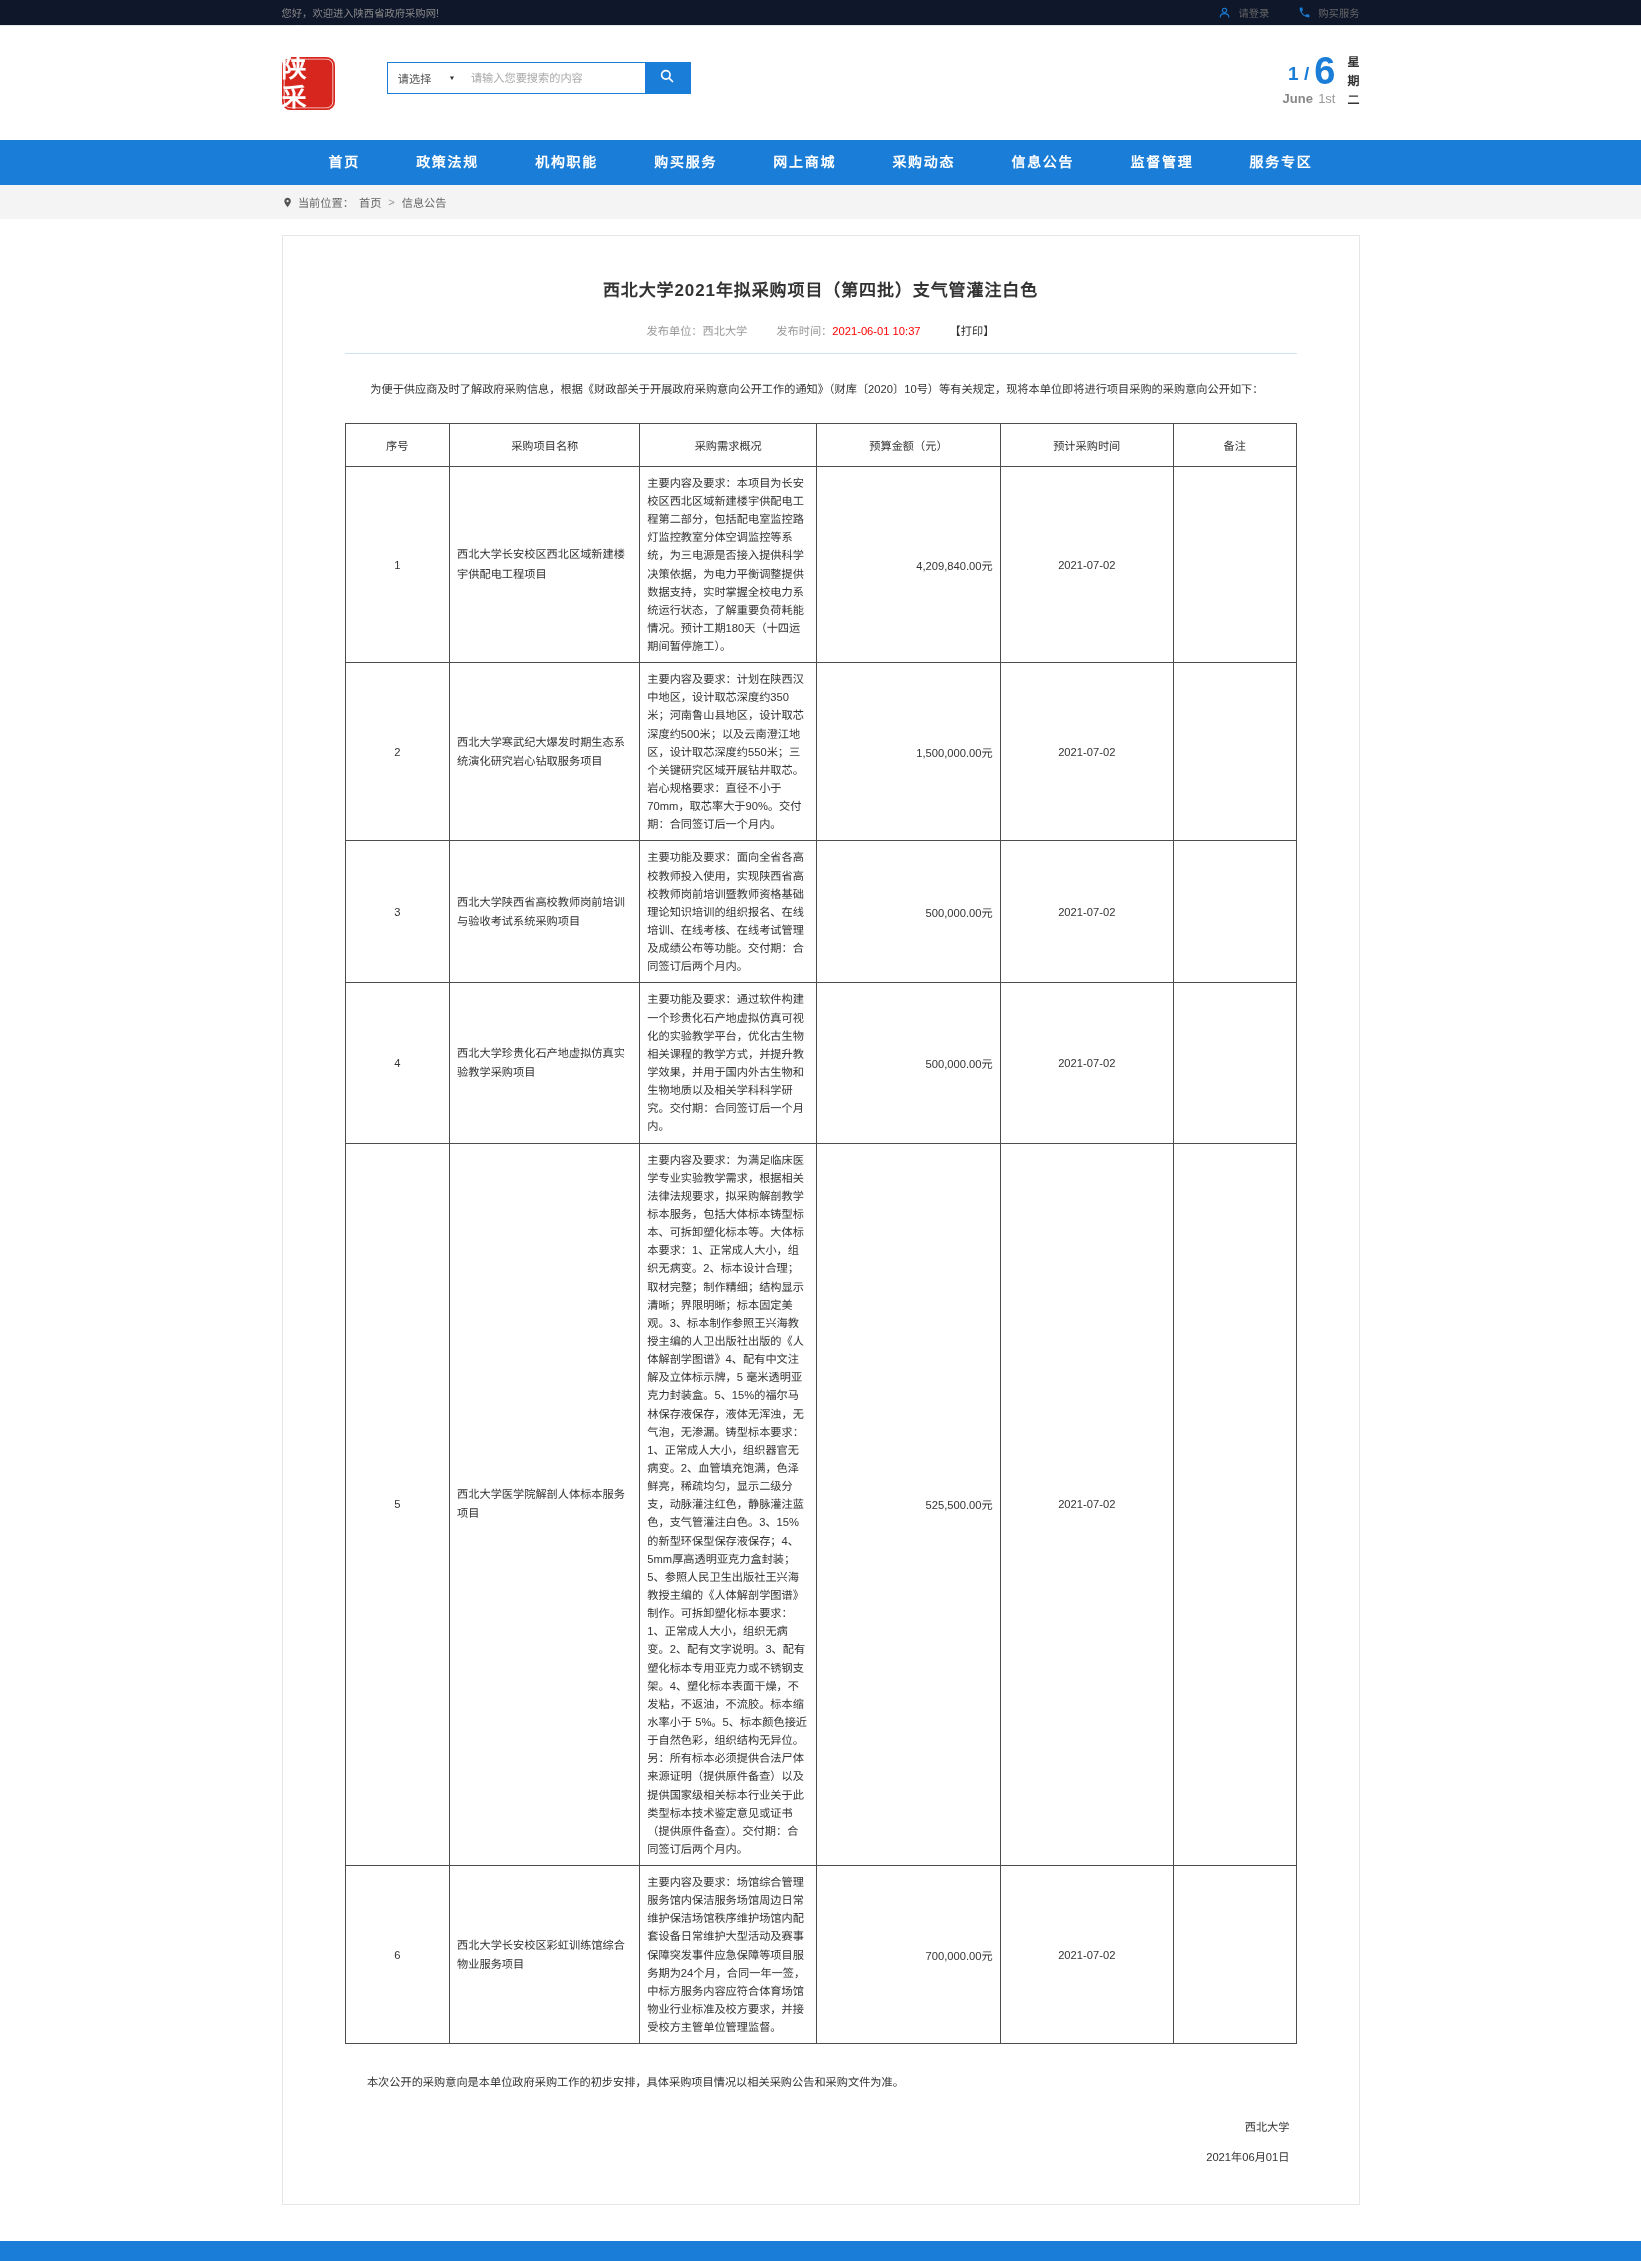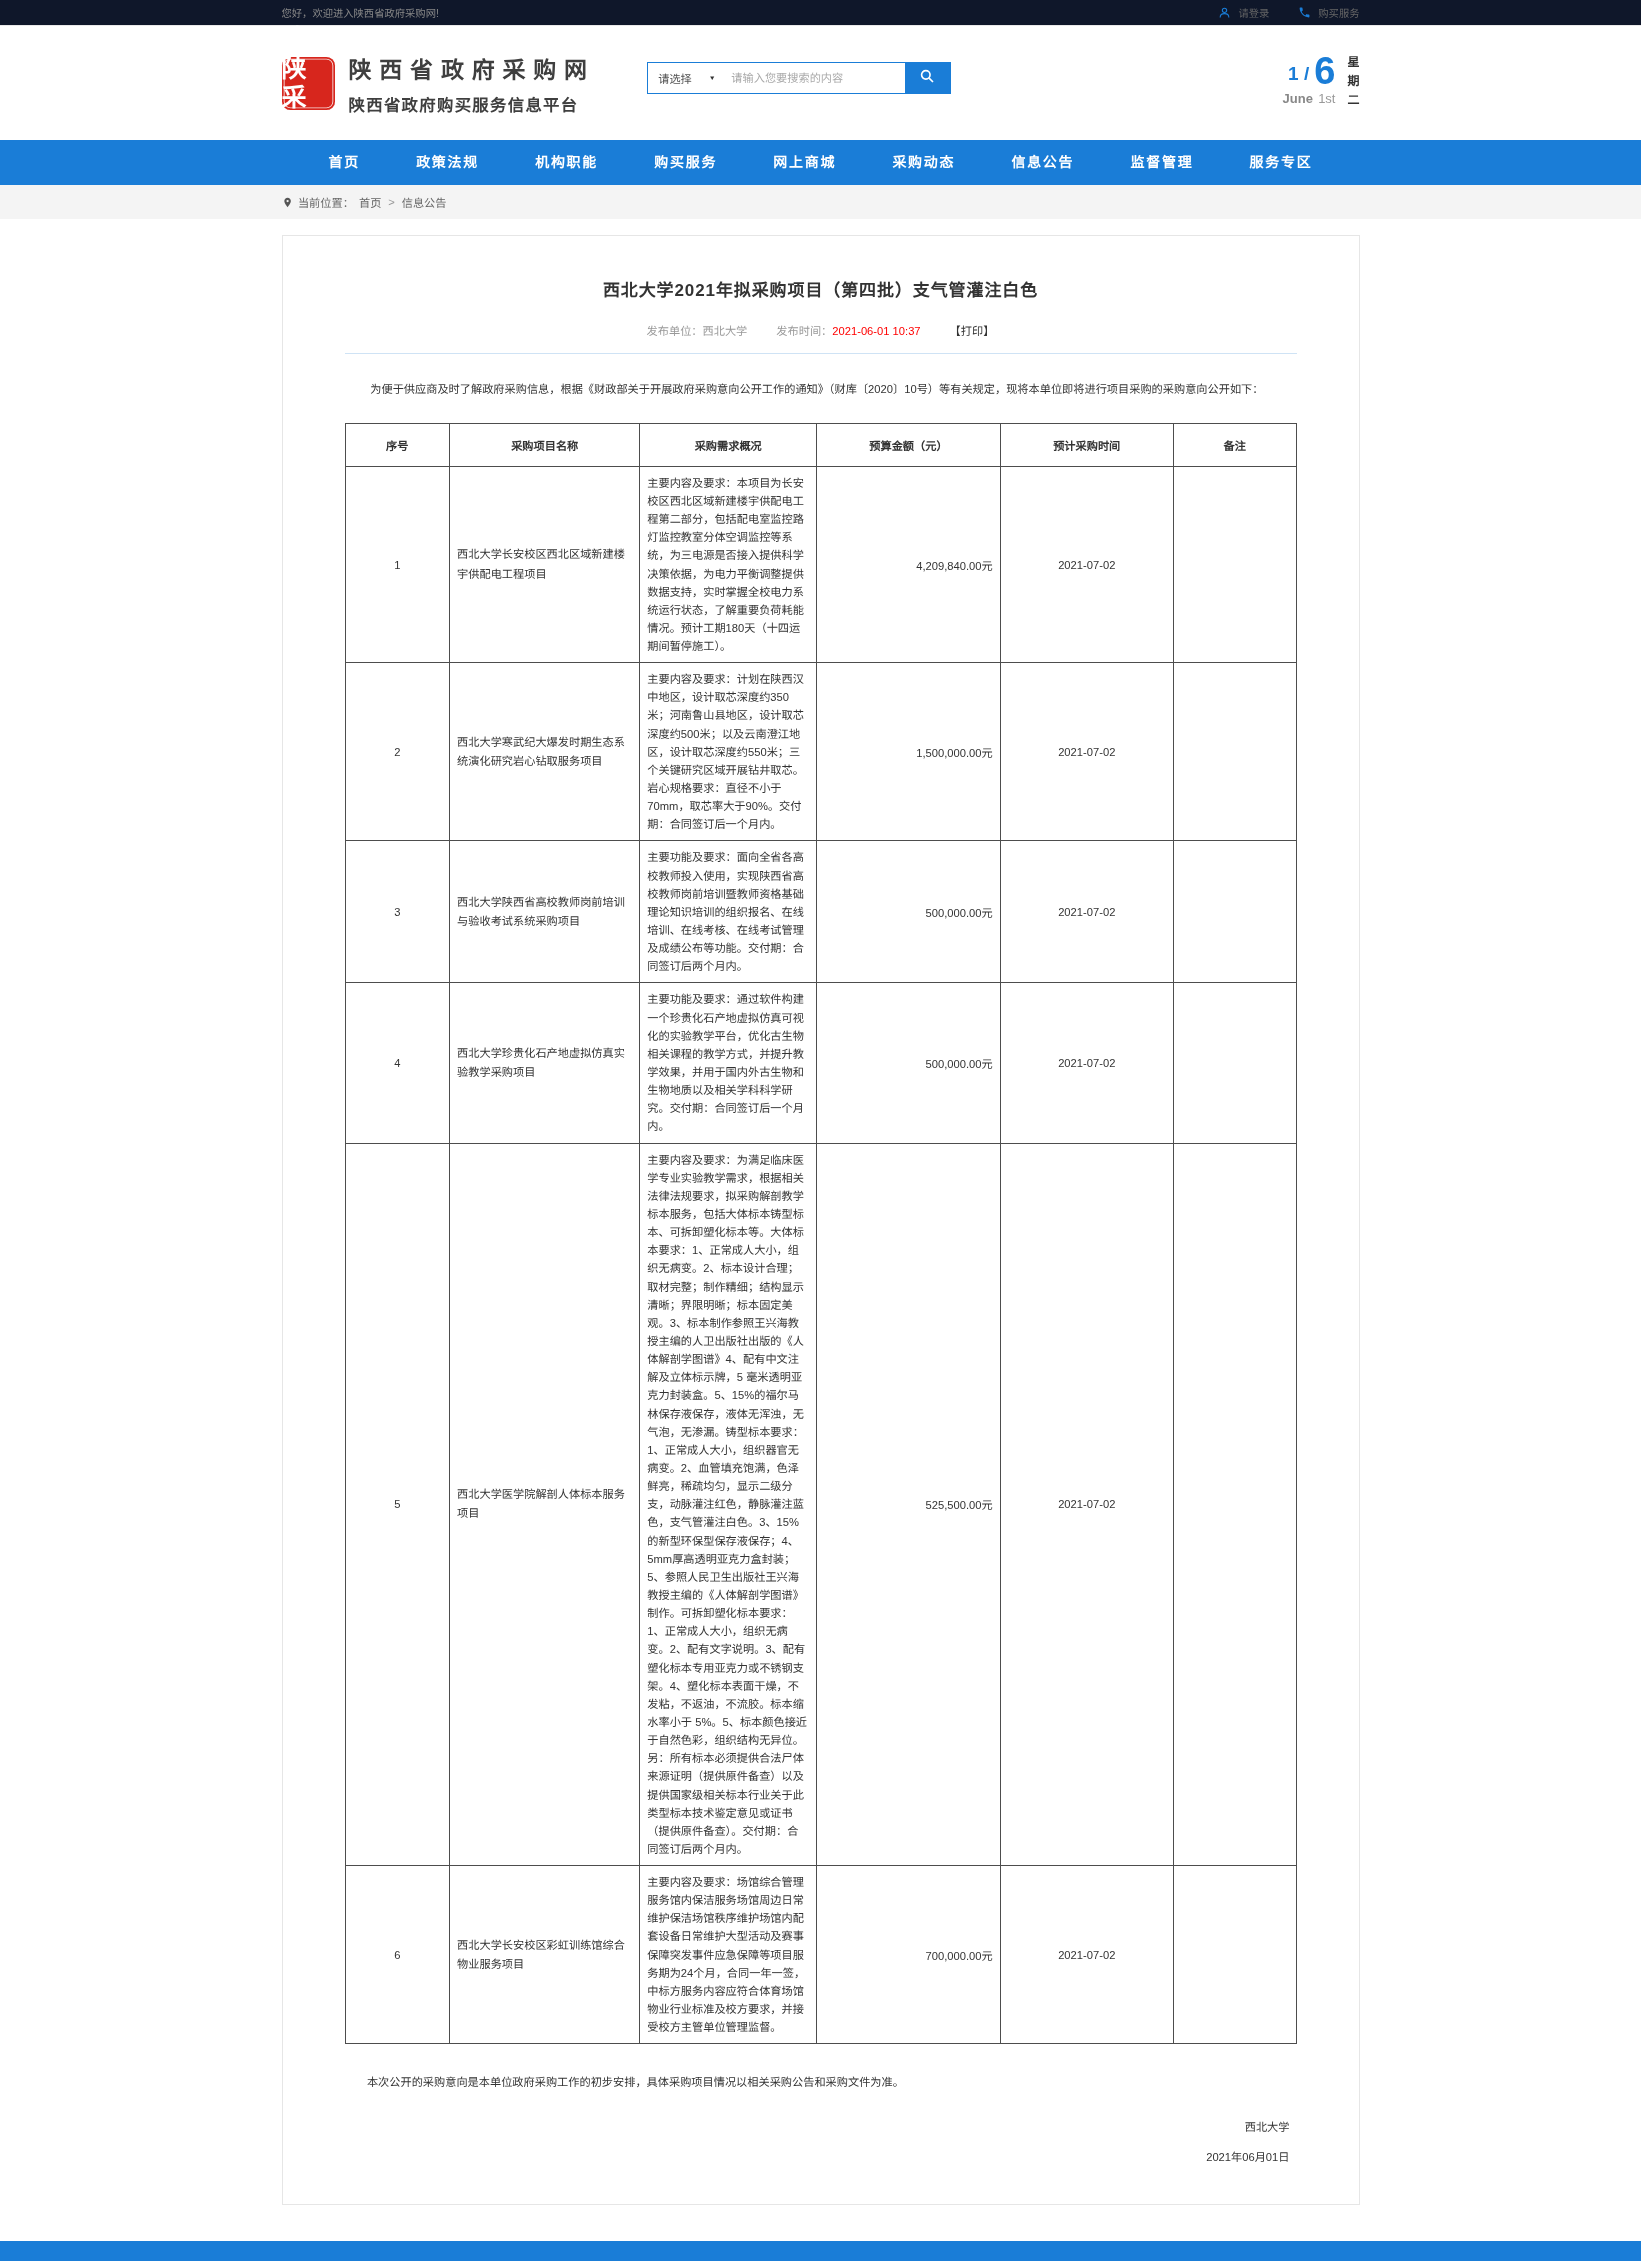--- a/index.html
+++ b/index.html
@@ -71,21 +71,21 @@
     display:flex; justify-content:center; gap:29px; align-items:center;
     margin-top:21px; padding-bottom:15.5px; border-bottom:0.9px solid #cfe3f5;
     font-size:11.2px; color:#999;
   }
   .meta-time { color:#f00; }
   .meta-print { color:#333; text-decoration:none; cursor:pointer; }
   .article-intro { margin:24px 3.4px 22.4px; font-size:11.2px; line-height:2; color:#333; text-indent:2em; }
 
   table.purchase { width:100%; border-collapse:collapse; table-layout:fixed; }
   table.purchase th, table.purchase td { border:0.9px solid #4d4d4d; font-size:11.2px; color:#333; }
-  table.purchase th { font-weight:bold; padding:13px 3.4px; text-align:center; }
+  table.purchase th { font-weight:normal; padding:13px 3.4px; text-align:center; }
   table.purchase td { padding:7px 7px; vertical-align:middle; }
   td.c-no { text-align:center; }
   td.c-name { text-align:left; line-height:1.7; }
   td.c-desc { text-align:left; line-height:1.62; padding:8.6px 7.8px; }
   td.c-amount { text-align:right; padding-right:4.3px; }
   td.c-time { text-align:center; }
   td.c-note { text-align:center; }
 
   .article-closing { margin-top:28px; font-size:11.2px; line-height:1.9; color:#333; text-indent:2em; }
   .signature { margin-top:24px; text-align:right; font-size:11.2px; color:#333; padding-right:7px; }
@@ -124,24 +124,20 @@
     </div>
   </div>
 </div>
 
 <div class="header">
   <div class="container">
     <div class="logo-box">
       <span>政陕</span>
       <span>采西</span>
     </div>
-    <div class="site-titles">
-      <div class="site-title">陕西省政府采购网</div>
-      <div class="site-subtitle">陕西省政府购买服务信息平台</div>
-    </div>
 
     <div class="search-box">
       <div class="search-select">
         <span>请选择</span>
         <span class="search-caret">▼</span>
       </div>
       <input class="search-input" type="text" placeholder="请输入您要搜索的内容" style="">
       <button class="search-btn">
         <span><svg width="16.4" height="16.4" viewBox="0 0 24 24" fill="none" stroke="#fff" stroke-width="2.4">
               <circle cx="10" cy="10" r="6.2"></circle>

